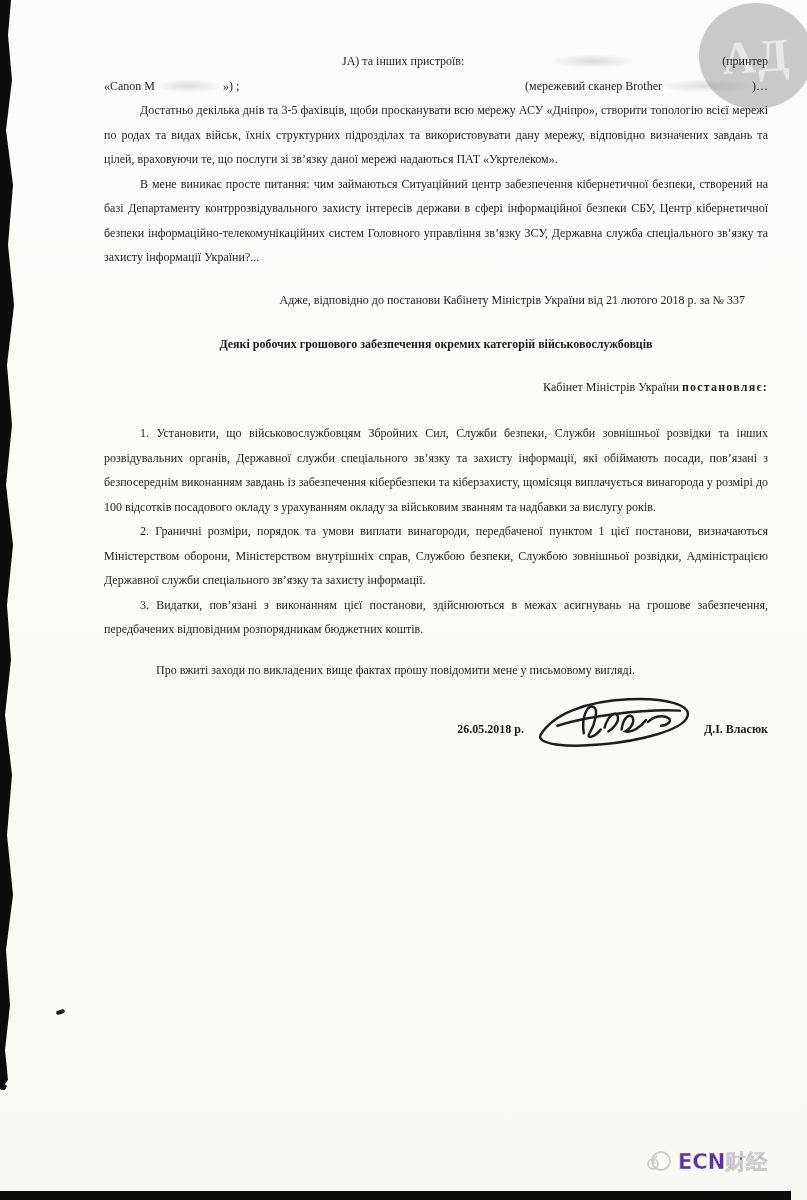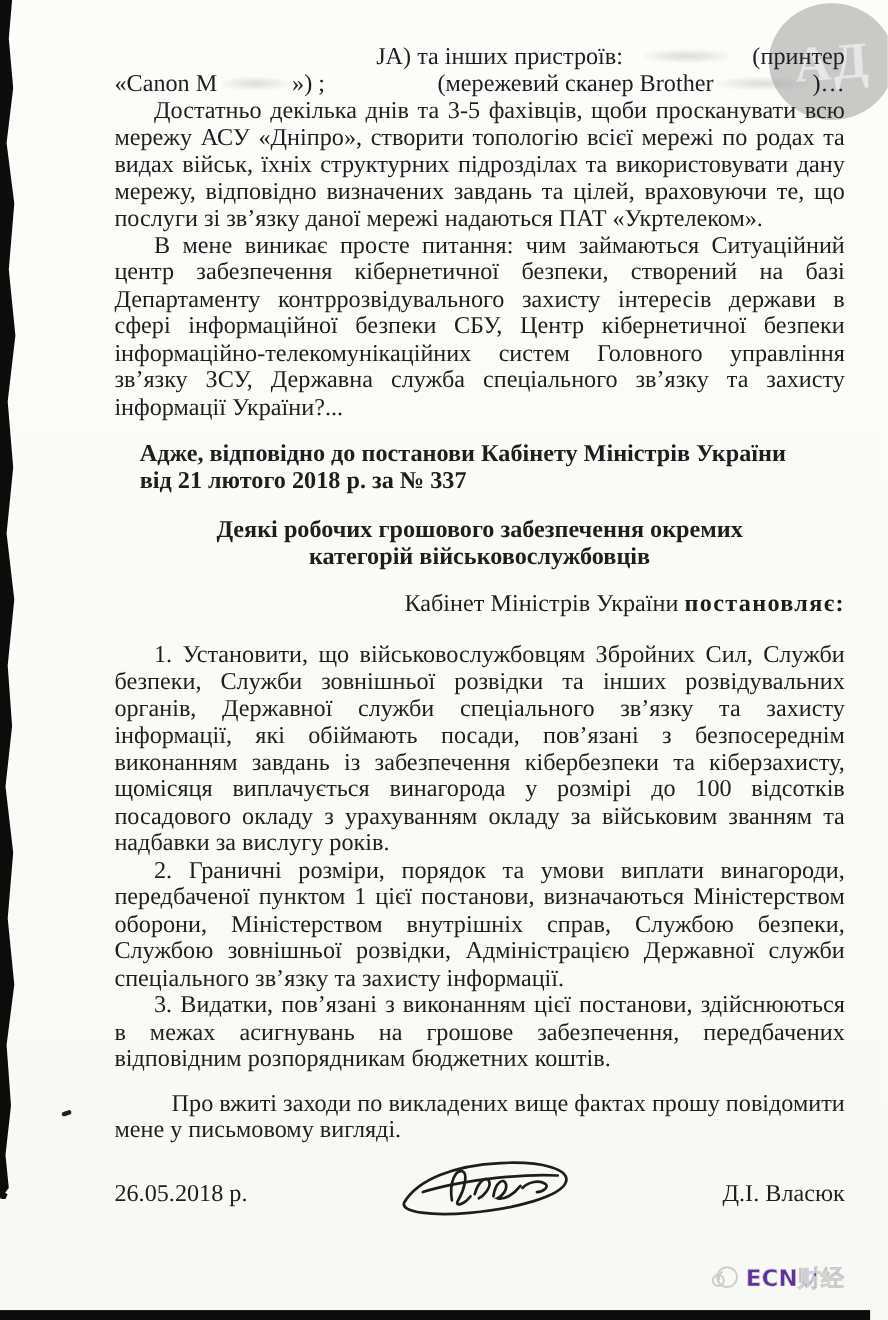--- a/index.html
+++ b/index.html
@@ -25,45 +25,45 @@
     color:rgba(255,255,255,0.55);transform:rotate(-4deg);letter-spacing:2px;
   }
   
   .brand-wm{
     position:absolute;left:645px;top:1148px;display:flex;align-items:center;gap:5px;
     color:#4c1d95;font-family:"DejaVu Sans", sans-serif;font-size:21px;font-weight:bold;
     -webkit-text-stroke:0.6px #cfcfcd;opacity:0.9;
   }
   
   .content{
-    position:absolute;left:104px;top:39px;width:664px;z-index:2;
-    font-size:22px;line-height:24.5px;text-align:justify;
+    position:absolute;left:104px;top:49px;width:664px;z-index:2;
+    font-size:12px;line-height:24.5px;text-align:justify;
   }
   .frag-line{display:flex;align-items:baseline;white-space:nowrap;}
   .frag-line1{padding-left:238px;justify-content:space-between;}
   .frag-line2{justify-content:space-between;}
   .frag-group{display:flex;align-items:flex-end;}
   .smudge{
     display:inline-block;height:12px;border-radius:4px;align-self:center;
     background:radial-gradient(ellipse at center, rgba(140,140,140,0.28), rgba(170,170,170,0.10) 60%, transparent 80%);
     filter:blur(0.6px);
   }
   .sm1{width:78px;margin:0 6px;}
   .sm2{width:60px;margin:0 4px;}
   .sm3{width:84px;margin:0 3px;}
   .para{margin:0;text-indent:36px;}
-  .center-block{margin:18px auto 0 auto;max-width:618px;text-align:left;text-indent:0;font-weight:bold;}
+  .center-block{margin:18px auto 0 auto;max-width:618px;text-align:right;text-indent:0;}
   .doc-title{margin:20px auto 0 auto;max-width:576px;text-align:center;font-weight:bold;text-indent:0;}
   .enacting{margin:18px auto 0 auto;text-align:right;text-indent:0;}
   .enacting b{letter-spacing:1.2px;}
   .items{margin-top:22px;}
   .closing{margin-top:16px;text-indent:52px;}
   .footer-row{
-    margin-top:10px;display:flex;align-items:center;justify-content:space-between;
-    text-align:left;text-indent:0;
+    margin-top:10px;display:flex;align-items:center;justify-content:flex-end;
+    text-align:left;text-indent:0;font-weight:bold;
   }
   .sig-wrap{transform:translateY(-4px);}
   .speck{position:absolute;background:#222;border-radius:2px;}
 </style>
 </head>
 <body>
 
 <div class="scan-page">
 
   <div class="circle-wm">

